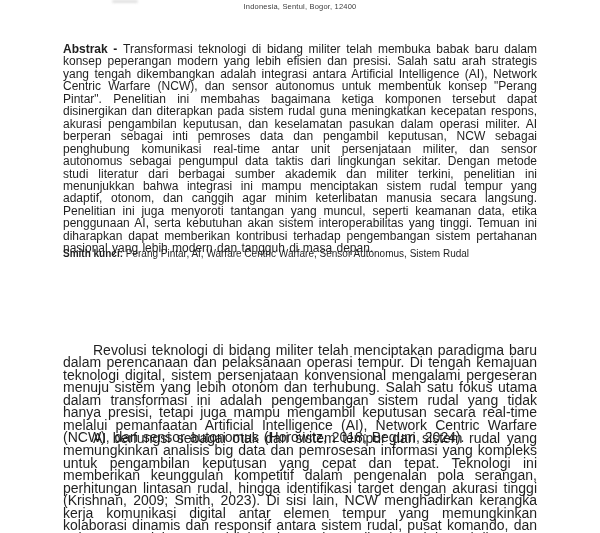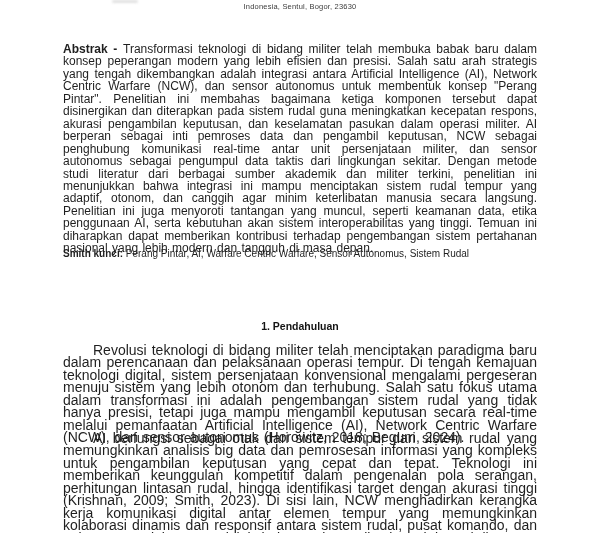--- a/index.html
+++ b/index.html
@@ -84,25 +84,24 @@
   .para1 { top: 344px; }
   .para2 { top: 432px; }
 </style>
 </head>
 <body>
 
 <div class="page">
 
   <div class="artifact"></div>
 
-  <div class="affiliation">Indonesia, Sentul, Bogor, 23630</div>
+  <div class="affiliation">Indonesia, Sentul, Bogor, 12400</div>
 
   <p class="abstract"><span class="bold">Abstrak - </span><span>Transformasi teknologi di bidang militer telah membuka babak baru dalam konsep peperangan modern yang lebih efisien dan presisi. Salah satu arah strategis yang tengah dikembangkan adalah integrasi antara Artificial Intelligence (AI), Network Centric Warfare (NCW), dan sensor autonomus untuk membentuk konsep "Perang Pintar". Penelitian ini membahas bagaimana ketiga komponen tersebut dapat disinergikan dan diterapkan pada sistem rudal guna meningkatkan kecepatan respons, akurasi pengambilan keputusan, dan keselamatan pasukan dalam operasi militer. AI berperan sebagai inti pemroses data dan pengambil keputusan, NCW sebagai penghubung komunikasi real-time antar unit persenjataan militer, dan sensor autonomus sebagai pengumpul data taktis dari lingkungan sekitar. Dengan metode studi literatur dari berbagai sumber akademik dan militer terkini, penelitian ini menunjukkan bahwa integrasi ini mampu menciptakan sistem rudal tempur yang adaptif, otonom, dan canggih agar minim keterlibatan manusia secara langsung. Penelitian ini juga menyoroti tantangan yang muncul, seperti keamanan data, etika penggunaan AI, serta kebutuhan akan sistem interoperabilitas yang tinggi. Temuan ini diharapkan dapat memberikan kontribusi terhadap pengembangan sistem pertahanan nasional yang lebih modern dan tangguh di masa depan.</span></p>
 
   <p class="keywords"><span class="bold">Smith kunci: </span><span>Perang Pintar, AI, Warfare Centric Warfare, Sensor Autonomus, Sistem Rudal</span></p>
 
-  <h2 class="heading">1. Pendahuluan</h2>
 
   <p class="body-para para1">Revolusi teknologi di bidang militer telah menciptakan paradigma baru dalam perencanaan dan pelaksanaan operasi tempur. Di tengah kemajuan teknologi digital, sistem persenjataan konvensional mengalami pergeseran menuju sistem yang lebih otonom dan terhubung. Salah satu fokus utama dalam transformasi ini adalah pengembangan sistem rudal yang tidak hanya presisi, tetapi juga mampu mengambil keputusan secara real-time melalui pemanfaatan Artificial Intelligence (AI), Network Centric Warfare (NCW), dan sensor autonomus (Horowitz, 2018; Begum, 2024).</p>
 
   <p class="body-para para2">AI berfungsi sebagai otak dari sistem tempur dari sistem rudal yang memungkinkan analisis big data dan pemrosesan informasi yang kompleks untuk pengambilan keputusan yang cepat dan tepat. Teknologi ini memberikan keunggulan kompetitif dalam pengenalan pola serangan, perhitungan lintasan rudal, hingga identifikasi target dengan akurasi tinggi (Krishnan, 2009; Smith, 2023). Di sisi lain, NCW menghadirkan kerangka kerja komunikasi digital antar elemen tempur yang memungkinkan kolaborasi dinamis dan responsif antara sistem rudal, pusat komando, dan unit tempur lainnya melalui jaringan komunikasi real-time (Alberts &amp; Garstka, 2005).</p>
 
 </div>
 
 </body></html>

